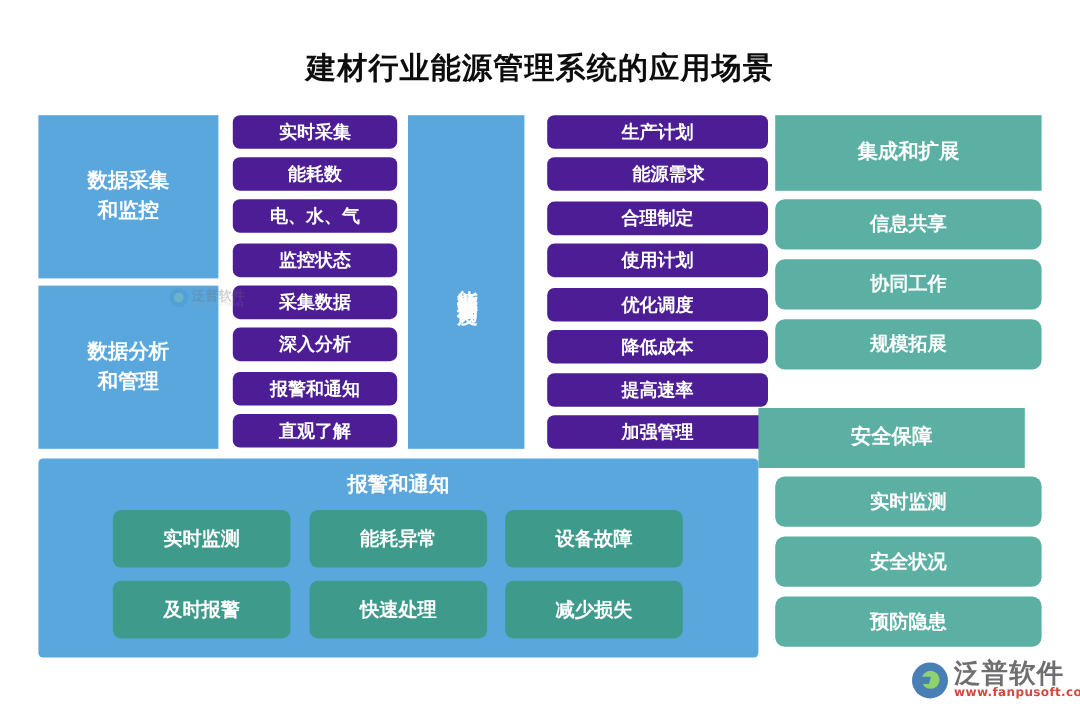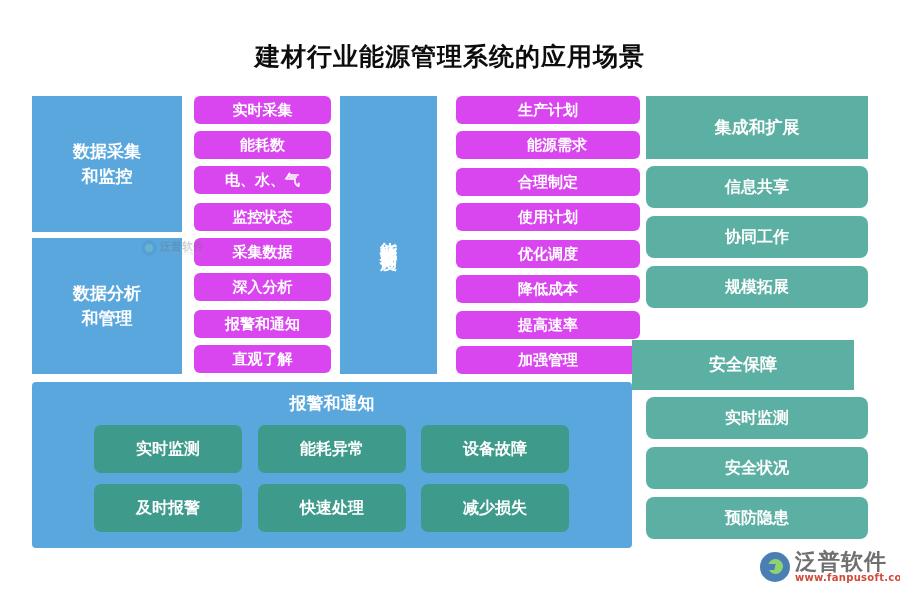--- a/index.html
+++ b/index.html
@@ -38,21 +38,21 @@
     position: absolute;
     box-sizing: border-box;
     display: flex;
     align-items: center;
     justify-content: center;
     color: #ffffff;
     font-weight: bold;
     text-align: center;
     line-height: 1.25;
   }
-  .blue      { background: #d946ef; }
+  .blue      { background: #4c1d95; }
   .green     { background: #5CB0A3; }
   .r8  { border-radius: 8px; }
   .r0  { border-radius: 0; }
 
   
   .group-panel {
     position: absolute;
     box-sizing: border-box;
     background: #5AA7DE;
   }

